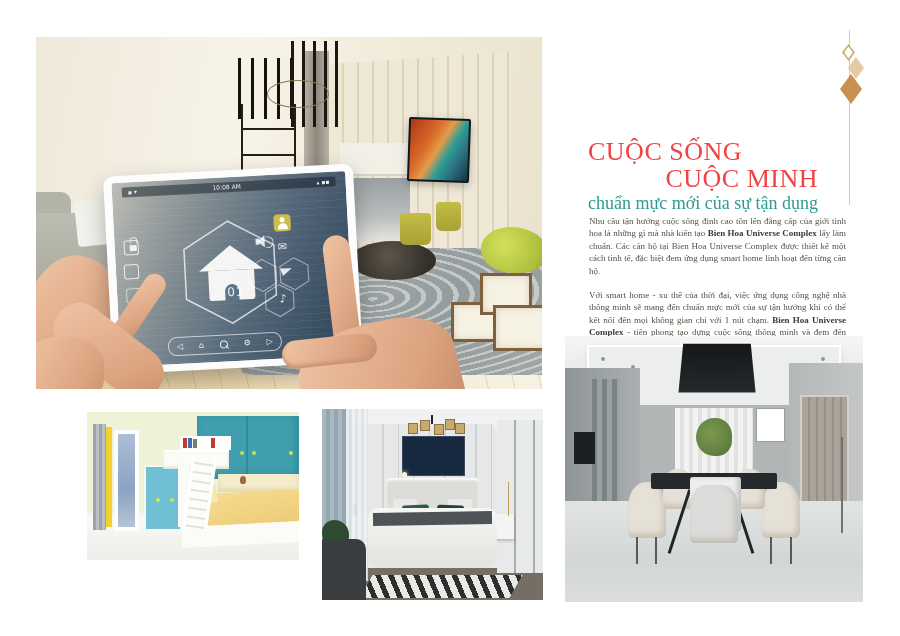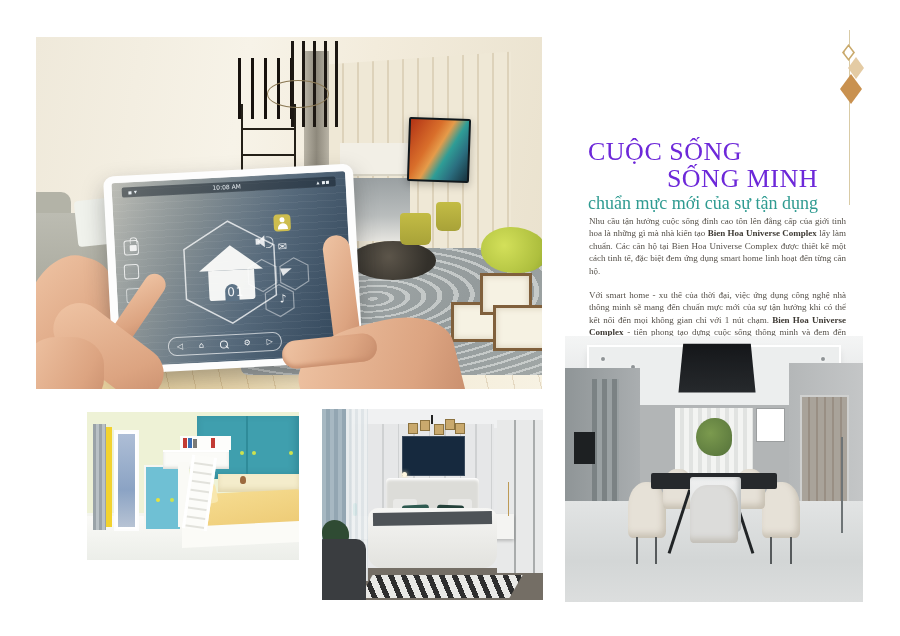--- a/index.html
+++ b/index.html
@@ -3,21 +3,21 @@
 <meta charset="utf-8">
 <style>
   html,body{margin:0;padding:0;background:#dedede;}
   .page{position:relative;width:900px;height:636px;background:#ffffff;overflow:hidden;
         font-family:"Liberation Serif", serif; outline:1px solid #e8e8e8;}
   .photo{position:absolute;overflow:hidden;background:#eee;}
   .el{position:absolute;}
 
   
   .headline{position:absolute;left:588px;top:138px;width:230px;}
-  .hl1,.hl2{font-size:26px;letter-spacing:.5px;color:#6d28d9;line-height:27px;}
+  .hl1,.hl2{font-size:26px;letter-spacing:.5px;color:#ef4444;line-height:27px;}
   .hl1{display:block;text-align:left;}
   .hl2{display:block;text-align:right;}
   .hl-sub{display:block;margin-top:1px;font-size:18px;color:#2f9b91;white-space:nowrap;}
 
   
   .bodytext{position:absolute;left:589px;top:215px;width:257px;color:#555049;
             font-size:9px;line-height:12.4px;text-align:justify;font-family:Liberation Serif, serif;}
   .bodytext p{margin:0 0 12px 0;}
   .bodytext b{color:#3e3a34;}
 
@@ -331,21 +331,21 @@
     <div class="dline"></div>
     <div class="dia" style="left:842px;top:44px;width:13px;height:17px;background:#c9a96b;">
       <div class="inner" style="width:9px;height:12px;"></div>
     </div>
     <div class="dia" style="left:848px;top:57px;width:16px;height:22px;background:#e4cba4;"></div>
     <div class="dia" style="left:840px;top:74px;width:22px;height:30px;background:#c9914f;"></div>
   </div>
 
   <div class="headline">
     <span class="hl1">CUỘC SỐNG</span>
-    <span class="hl2">SỐNG MINH</span>
+    <span class="hl2">CUỘC MINH</span>
     <span class="hl-sub">chuẩn mực mới của sự tận dụng</span>
   </div>
 
   <div class="bodytext">
     <p><span>Nhu cầu tận hưởng cuộc sống đỉnh cao tôn lên đẳng cấp của giới tinh hoa là những gì mà nhà kiến tạo </span><b>Bien Hoa Universe Complex</b><span> lấy làm chuẩn. Các căn hộ tại Bien Hoa Universe Complex được thiết kế một cách tinh tế, đặc biệt đem ứng dụng smart home linh hoạt đến từng căn hộ.</span></p>
     <p><span>Với smart home - xu thế của thời đại, việc ứng dụng công nghệ nhà thông minh sẽ mang đến chuẩn mực mới của sự tận hưởng khi có thể kết nối đến mọi không gian chỉ với 1 nút chạm. </span><b>Bien Hoa Universe Complex</b><span> - tiên phong tạo dựng cuộc sống thông minh và đem đến phong cách sống hưởng thụ thực sự.</span></p>
   </div>
 
   <div class="photo kids">
     <div class="el kd-floor"></div>

